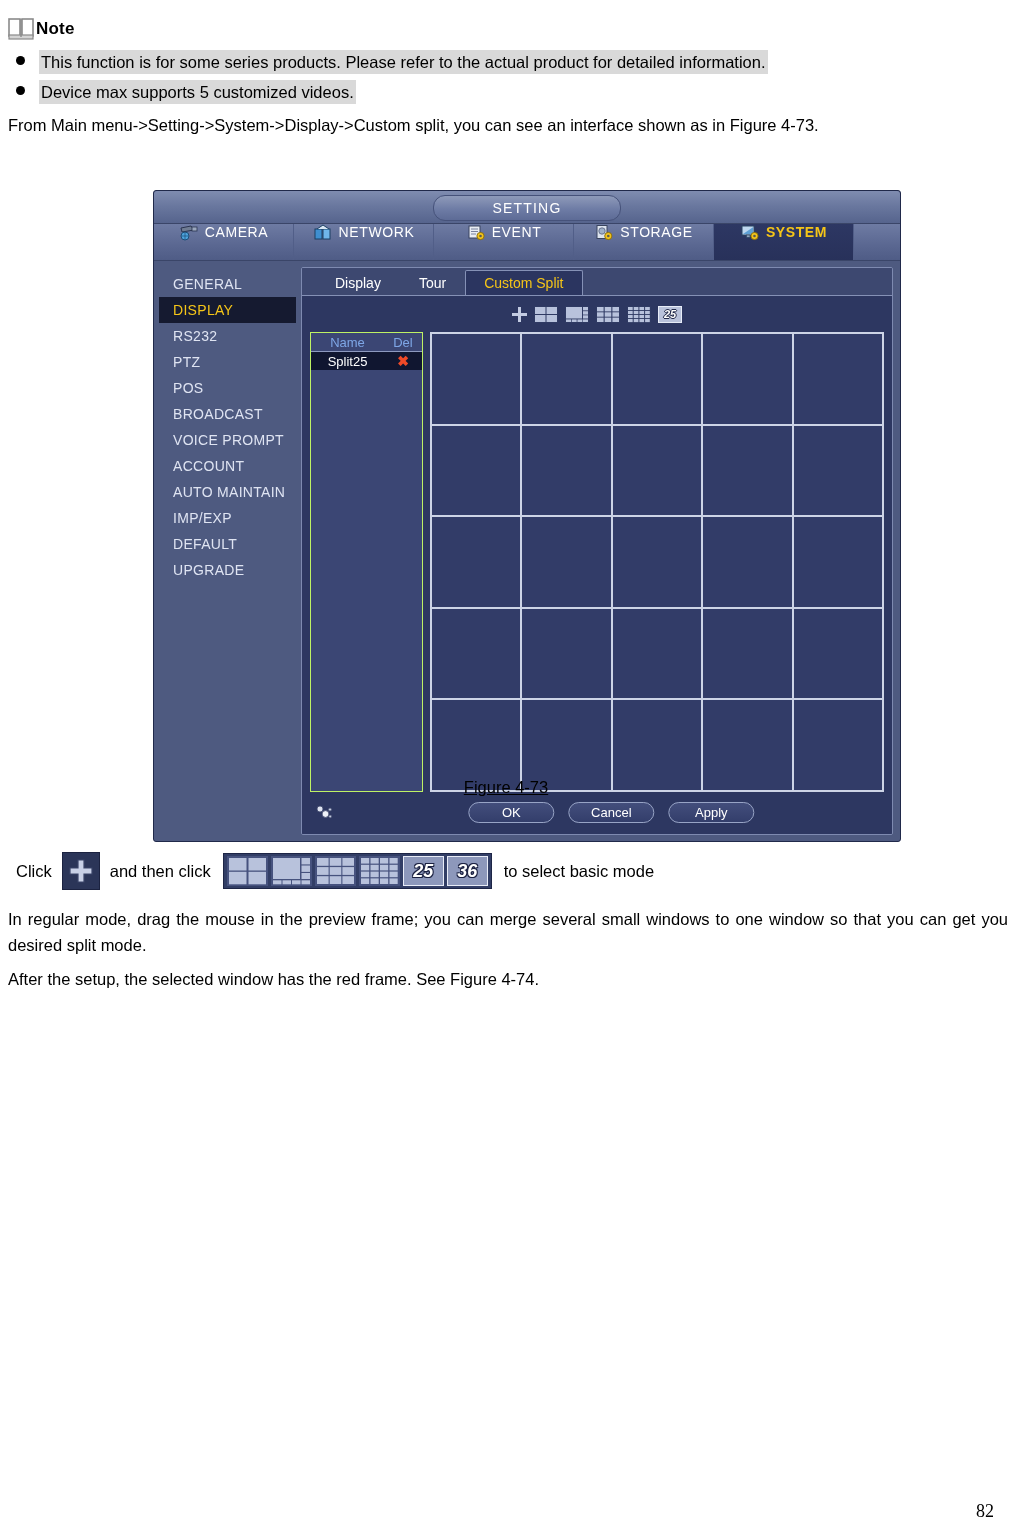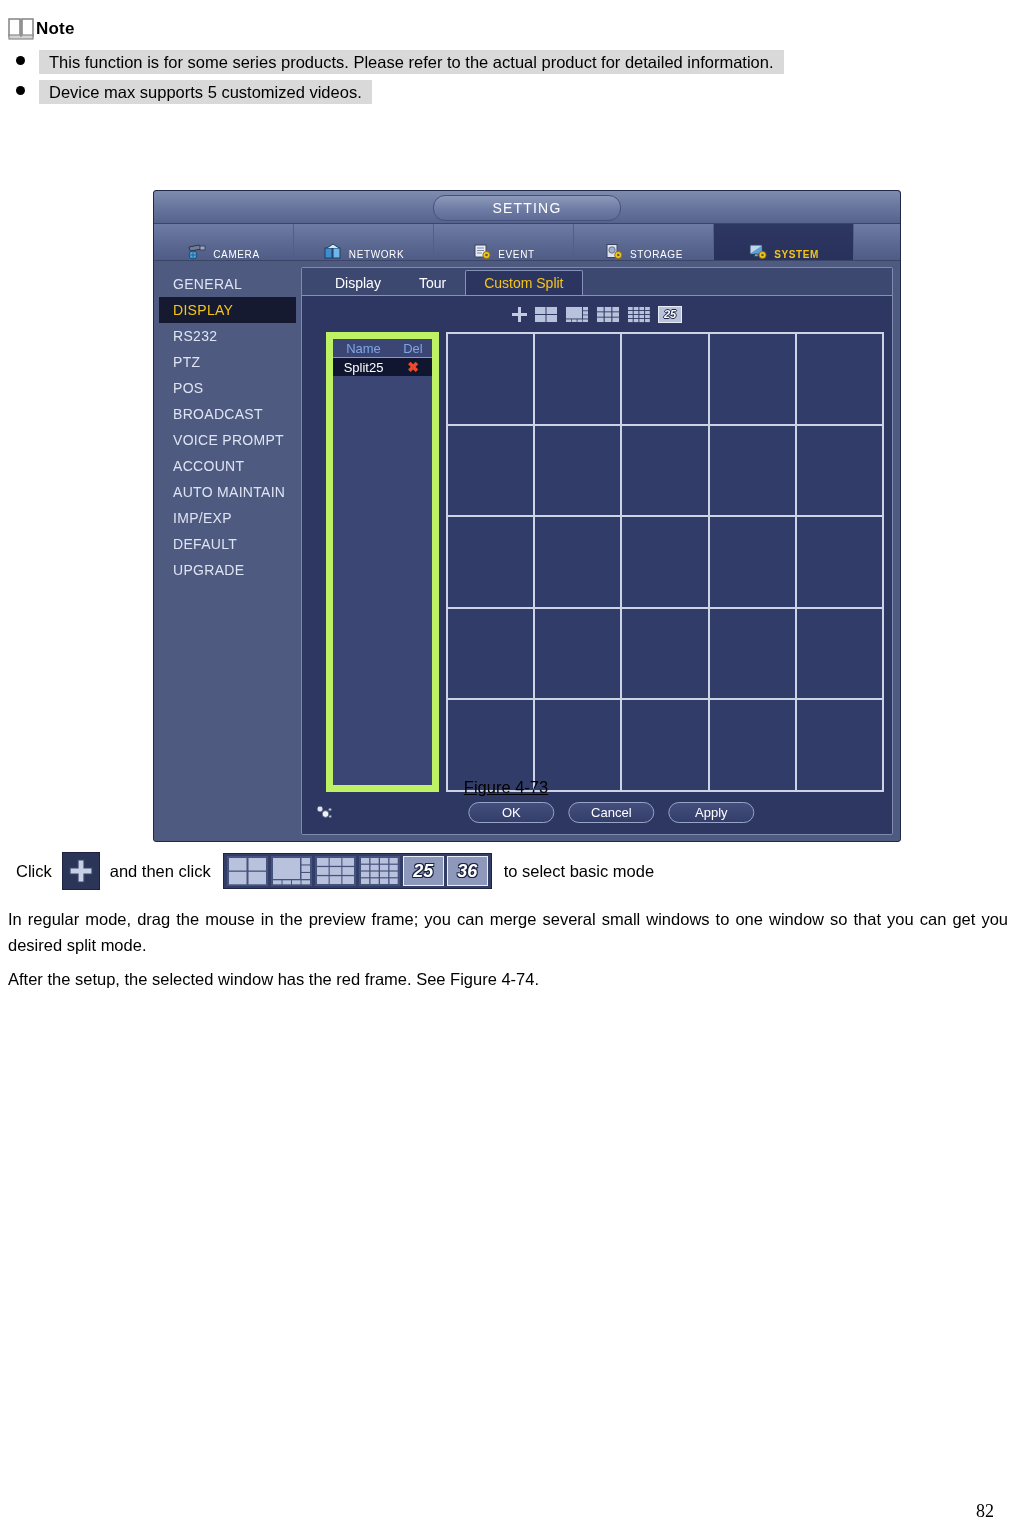--- a/index.html
+++ b/index.html
@@ -43,21 +43,21 @@
     font-size: 16.5px;
     line-height: 22px;
   }
   .bullet-dot {
     width: 9px; height: 9px;
     border-radius: 50%;
     background: #000;
     margin: 6px 14px 0 8px;
     flex: none;
   }
-  .hl { background: #d9d9d9; padding: 1px 10px; }
+  .hl { background: #d9d9d9; padding: 1px 2px; }
   .para {
     font-size: 16.5px;
     line-height: 26px;
     margin-top: 8px;
     text-align: justify;
   }
   .para.nojust { text-align: left; }
 
   
   .fig-caption {
@@ -171,25 +171,25 @@
   .dvr-tabs {
     display: flex;
     height: 36px;
     background: linear-gradient(180deg, #6e7ba3 0%, #5a6791 60%, #4f5c86 100%);
     border-bottom: 1px solid #3a4568;
   }
   .dvr-tab {
     flex: none;
     width: 140px;
     display: flex;
-    align-items: flex-end;
+    align-items: flex-start;
     justify-content: center;
     gap: 6px;
     color: #ffffff;
-    font-size: 10px;
+    font-size: 14px;
     letter-spacing: .6px;
     border-right: 1px solid #515e88;
     box-sizing: border-box;
   }
   .dvr-tab.active {
     background: linear-gradient(180deg, #2d3763 0%, #28315a 100%);
     color: #f5c518;
     font-weight: bold;
   }
   .dvr-tab .ticon { width: 20px; height: 17px; display: block; flex: none; }
@@ -299,26 +299,25 @@
   
   .content-row {
     flex: 1;
     display: flex;
     gap: 7px;
     min-height: 0;
   }
   .name-list {
     width: 113px;
     flex: none;
-    border: 7px solid #bef264;
+    border: 1px solid #bef264;
     background: #3b4674;
     box-sizing: border-box;
     display: flex;
     flex-direction: column;
-    margin-left: 16px;
   }
   .name-head {
     display: flex;
     height: 18px;
     align-items: center;
     color: #7ea6e6;
     font-size: 13px;
     border-bottom: 1px solid #8d99bf;
   }
   .name-head .c1 { flex: 1; text-align: center; }
@@ -399,20 +398,21 @@
   <div class="bullet-row">
     <span class="bullet-dot"></span>
     <span class="hl">This function is for some series products. Please refer to the actual product for detailed information.</span>
   </div>
 
   <div class="bullet-row">
     <span class="bullet-dot"></span>
     <span class="hl">Device max supports 5 customized videos.</span>
   </div>
 
+  <div class="para">From Main menu-&gt;Setting-&gt;System-&gt;Display-&gt;Custom split, you can see an interface shown as in Figure 4-73.</div>
 </div>
 
 <div class="dvr">
 
   <div class="dvr-titlebar">
     <div class="setting-pill">SETTING</div>
   </div>
 
   <div class="dvr-tabs">
 

